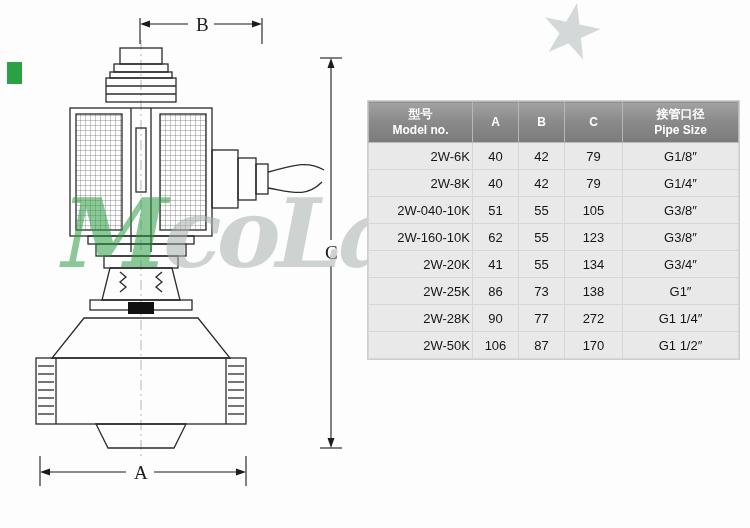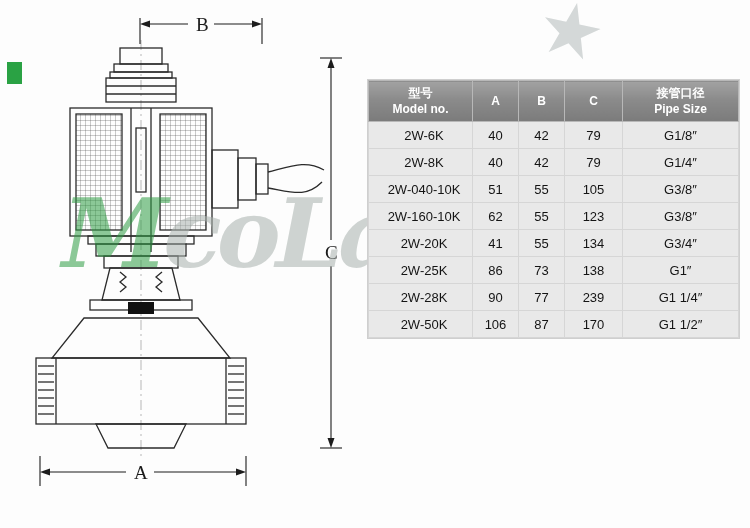--- a/index.html
+++ b/index.html
@@ -33,21 +33,21 @@
 
   
   .drawing{position:absolute;left:0;top:0;z-index:1;}
   .dim-label{
     font-family:"Liberation Serif", serif;
     font-size:19px;fill:#1c1c1c;
   }
 
   
   .spec-table{
-    position:absolute;left:368px;top:80px;z-index:3;
+    position:absolute;left:368px;top:101px;z-index:3;
     border-collapse:collapse;table-layout:fixed;width:370px;
     background:#0c4a6e;
     box-shadow:0 0 0 1px #cfcfcf;
   }
   .spec-table col.c-model{width:104px;}
   .spec-table col.c-a{width:46px;}
   .spec-table col.c-b{width:46px;}
   .spec-table col.c-c{width:58px;}
   .spec-table col.c-pipe{width:116px;}
   .spec-table th{
@@ -55,21 +55,21 @@
     color:#ffffff;font-size:12px;font-weight:bold;
     border:1px solid #b8b8b8;
     padding:3px 2px;height:34px;text-align:center;line-height:1.35;
   }
   .spec-table td{
     background:#e9e9e9;color:#141414;
     font-size:13px;text-align:center;
     border:1px solid #d6d6d6;
     padding:4px 2px;height:18px;
   }
-  .spec-table td.model-col{text-align:center;padding-left:9px;}
+  .spec-table td.model-col{text-align:right;padding-left:9px;}
 </style>
 </head>
 <body>
 
 <div class="stage">
 
   <div class="logo-mark"></div>
   <div class="star-decor">★</div>
 
   <div class="watermark"><span class="wm-m">M</span><span class="wm-rest">coLair</span></div>
@@ -236,21 +236,21 @@
           <td class="model-col">2W-25K</td>
           <td>86</td>
           <td>73</td>
           <td>138</td>
           <td>G1″</td>
         </tr>
         <tr>
           <td class="model-col">2W-28K</td>
           <td>90</td>
           <td>77</td>
-          <td>239</td>
+          <td>272</td>
           <td>G1 1/4″</td>
         </tr>
         <tr>
           <td class="model-col">2W-50K</td>
           <td>106</td>
           <td>87</td>
           <td>170</td>
           <td>G1 1/2″</td>
         </tr>
       </tbody>

